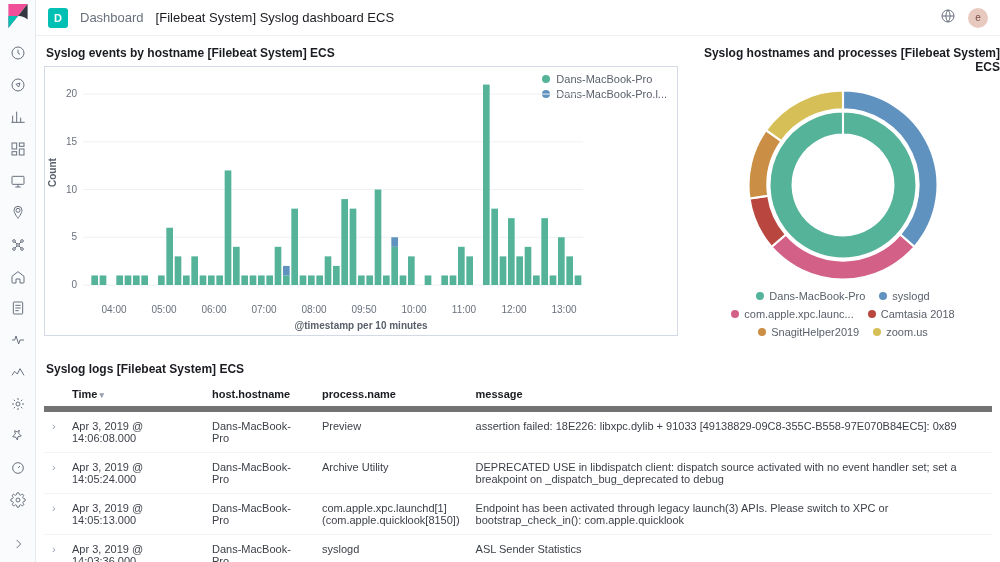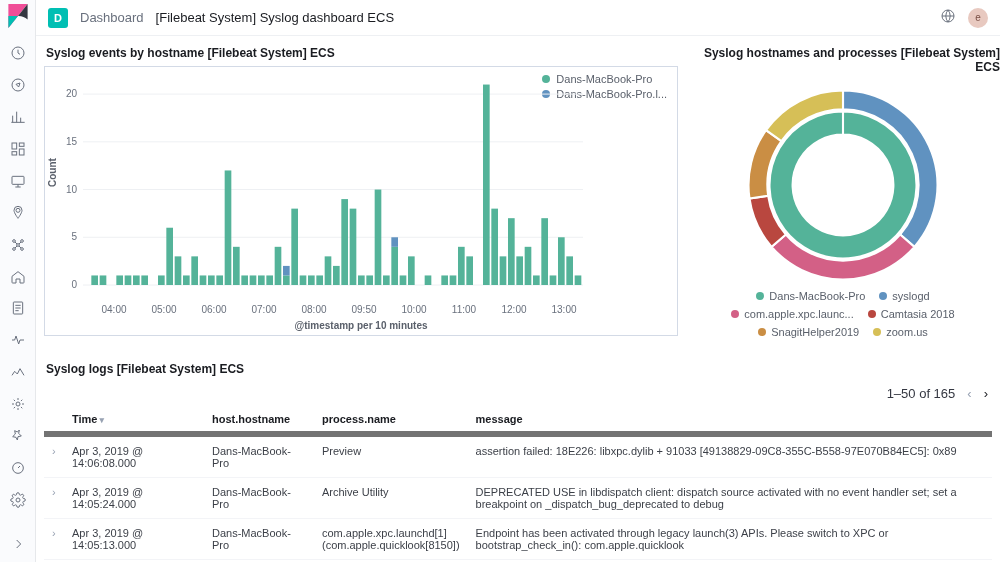--- a/index.html
+++ b/index.html
@@ -312,25 +312,20 @@
                   <span class="dot" style="background:#d6bf57"></span>
                   <span>zoom.us</span>
                 </div>
             </div>
           </div>
         </div>
       </div>
 
       <div class="table-section">
         <div class="panel-title">Syslog logs [Filebeat System] ECS</div>
-        <div class="pager">
-          <span>1–50 of 165</span>
-          <span class="chev">‹</span>
-          <span class="chev active">›</span>
-        </div>
         <table>
           <thead>
               <tr>
             <th class="exp"></th>
             <th class="col-time"><span>Time</span><span class="sort-ind">▾</span></th>
             <th class="col-host">host.hostname</th>
             <th class="col-proc">process.name</th>
             <th>message</th>
           </tr>
             </thead>

